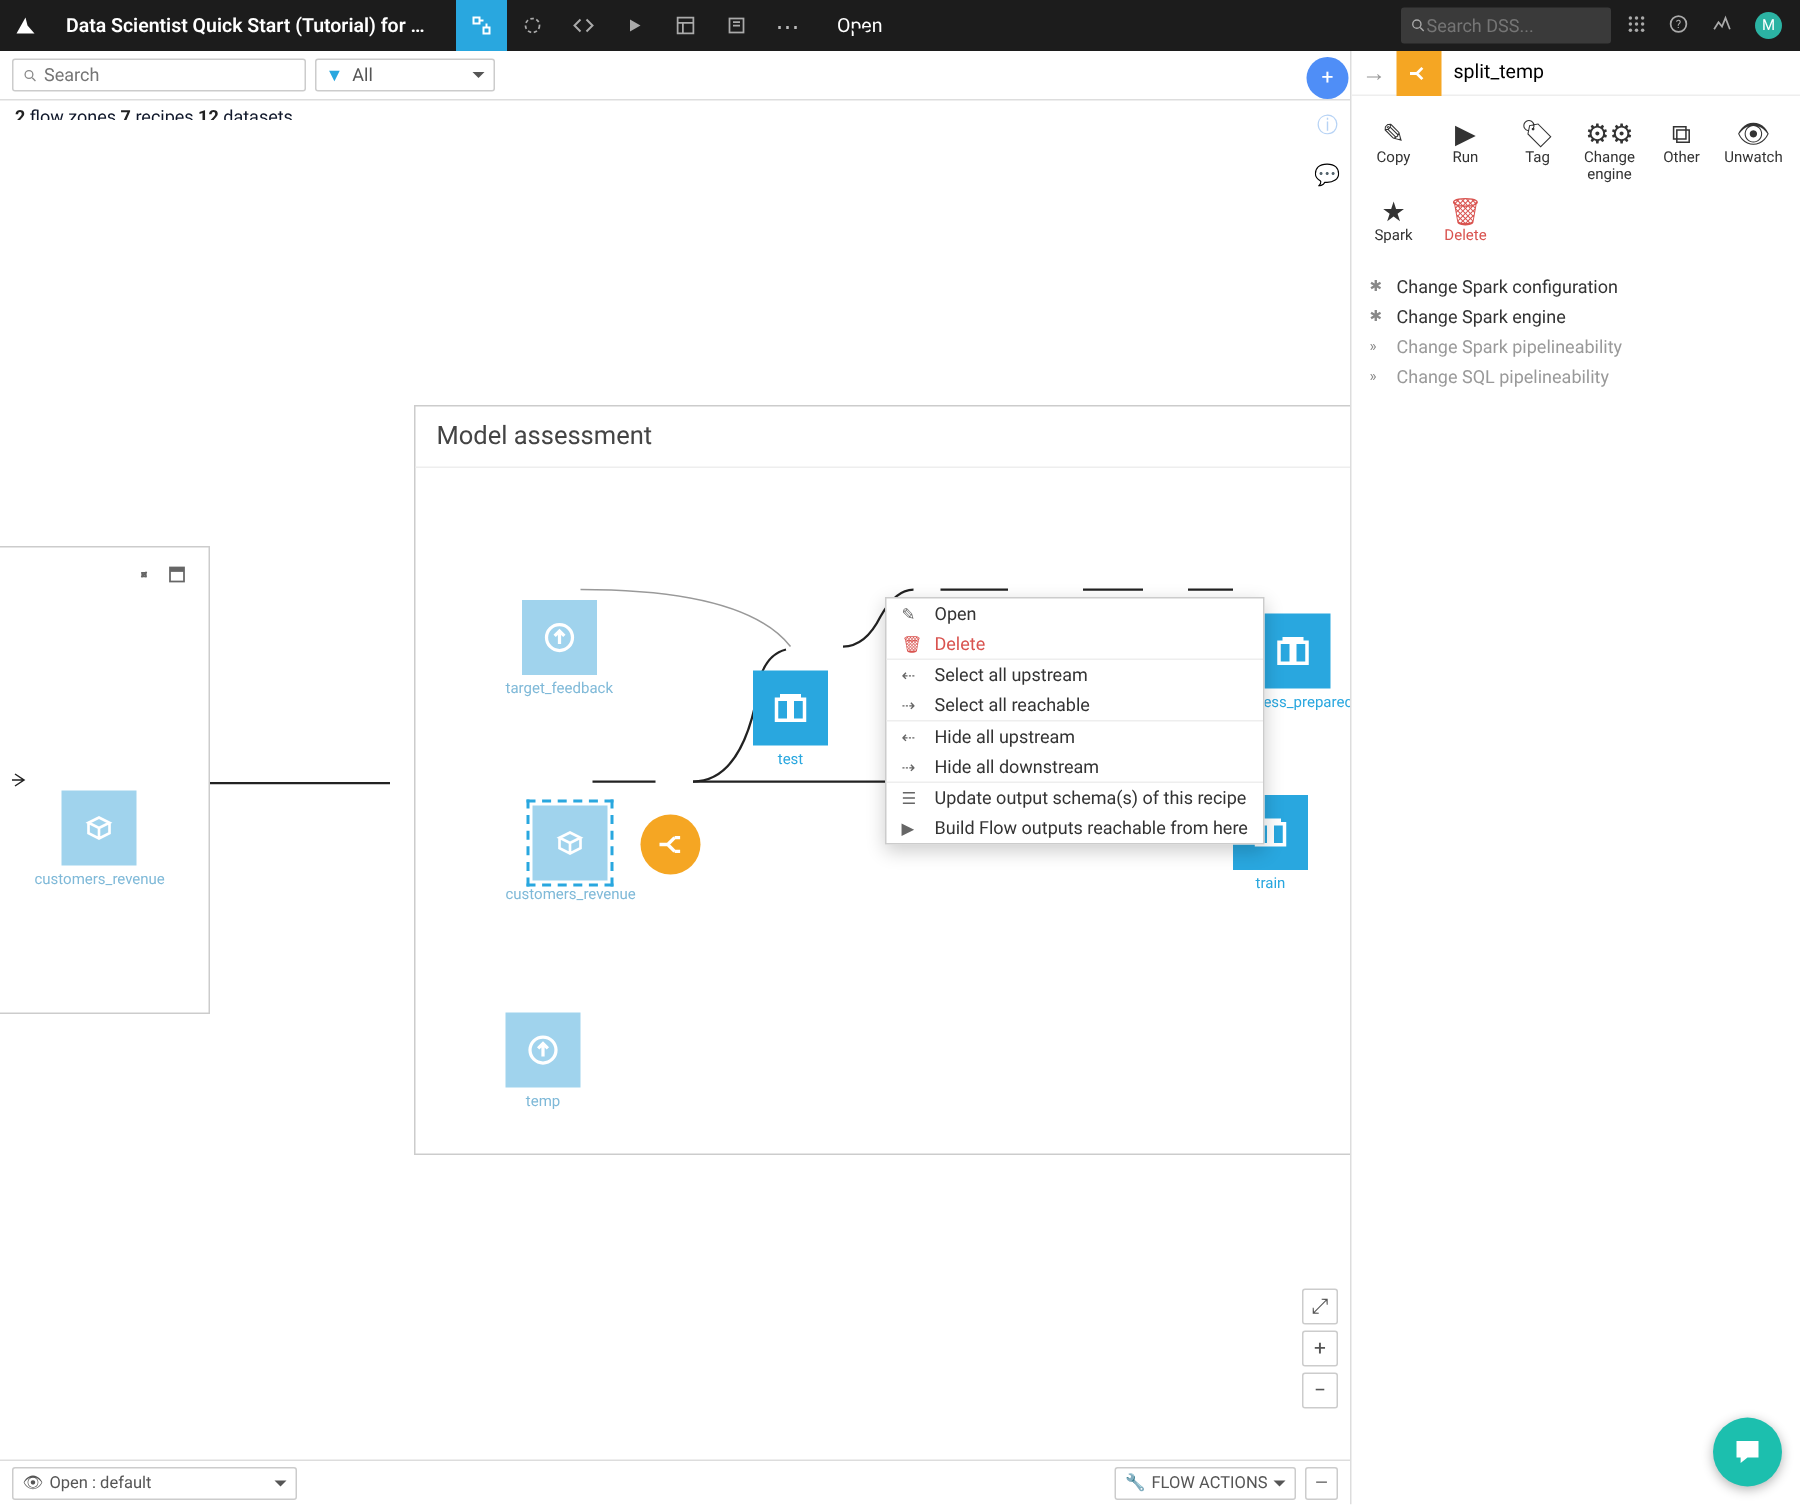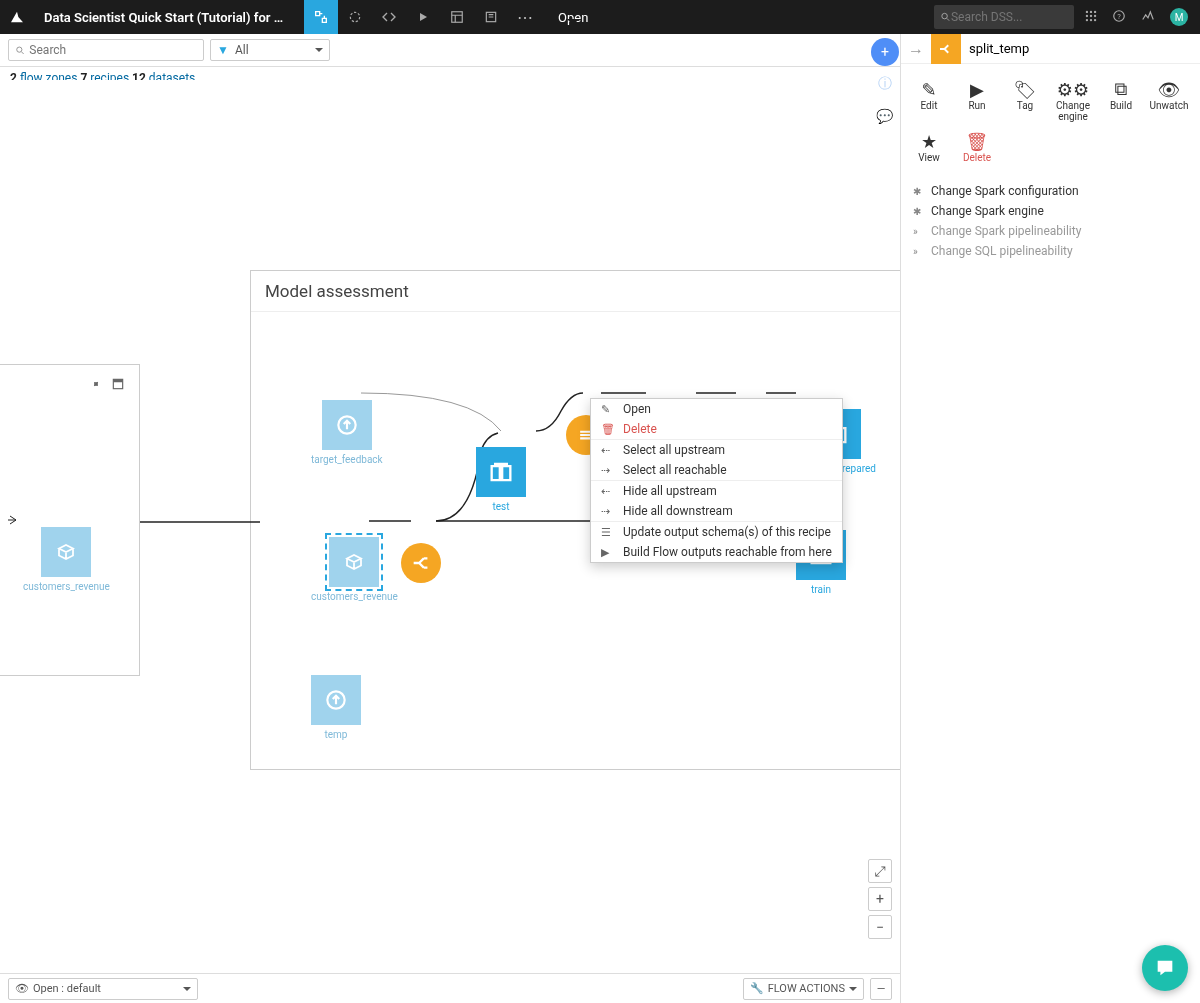--- a/index.html
+++ b/index.html
@@ -25,21 +25,21 @@
 .sbx.search-box{width:196px;}
 .sbx.search-box input{border:0;outline:none;font-size:12px;width:100%;padding-left:4px;}
 .sbx.filter{width:120px;}
 .filter-i{color:#29a7df;margin-right:6px;}
 .secondbar .spacer{flex:1;}
 .sbtn{border:1px solid #ccc;border-radius:2px;height:22px;padding:0 6px;color:#555;background:#fff;display:flex;align-items:center;font-size:11px;cursor:pointer;}
 .caret-down{margin-left:4px;border:4px solid transparent;border-top-color:#555;position:relative;top:2px;}
 
 
 .summary{font-size:12px;padding:4px 10px;color:#222;}
-.summary a{color:#0369a1;text-decoration:none;}
+.summary a{color:#0f172a;text-decoration:none;}
 
 
 .canvas{position:absolute;left:0;top:80px;right:300px;bottom:30px;background:#fff;overflow:hidden;}
 .zone-panel{position:absolute;border:1px solid #ccc;background:#fff;}
 .zone-header{padding:10px 14px;font-size:17px;color:#444;border-bottom:1px solid #eee;display:flex;align-items:center;}
 .zone-header .zh-icons{margin-left:auto;display:flex;gap:8px;color:#666;}
 .node{position:absolute;text-align:center;margin-top:44px;}
 .node-box{width:50px;height:50px;display:flex;align-items:center;justify-content:center;margin:0 auto;}
 .ds{background:#29a7df;}
 .ds.faded{background:#a0d3ed;}
@@ -221,21 +221,21 @@
     <div class="node" style="left:24px;top:118px;">
       <div class="node-box ds faded">
           <svg width="28" height="28" viewBox="0 0 24 24">
             <path d="M6 9l6-3 6 3-6 3zM6 9v6l6 3 6-3V9M12 12v6" stroke="#fff" stroke-width="1.5" fill="none"></path>
           </svg>
         </div>
       <div class="node-label faded">customers_revenue</div>
     </div>
   </div>
 
-  <div class="zone-panel" style="left:250px;top:190px;width:680px;height:500px;">
+  <div class="zone-panel" style="left:276px;top:190px;width:680px;height:500px;">
     <div class="zone-header">
       <span>Model assessment</span>
     </div>
 
     <svg class="conn" width="610" height="500">
       <path d="M110 122 Q220 122 250 160" stroke="#999" stroke-width="1" fill="none"></path>
       <path d="M118 250 L160 250" stroke="#222" stroke-width="1.5" fill="none"></path>
       <path d="M185 250 Q220 250 230 180 Q235 165 247 162" stroke="#222" stroke-width="1.5" fill="none"></path>
       <path d="M285 160 Q300 160 310 140 Q320 122 332 122" stroke="#222" stroke-width="1.5" fill="none"></path>
       <path d="M350 122 L395 122" stroke="#222" stroke-width="1.5" fill="none"></path>
@@ -393,27 +393,27 @@
   <div class="side-head">
     <div class="sh-arrow">→</div>
     <div class="sh-ico">
         <svg width="18" height="18" viewBox="0 0 24 24">
           <path d="M4 12h6M10 12l5-5M10 12l5 5" stroke="#fff" stroke-width="2.5" fill="none"></path>
         </svg>
       </div>
     <div class="sh-title">split_temp</div>
   </div>
   <div class="action-grid">
-    <div class="ag"><div class="ag-ic">✎</div><span>Edit</span></div>
+    <div class="ag"><div class="ag-ic">✎</div><span>Copy</span></div>
     <div class="ag"><div class="ag-ic">▶</div><span>Run</span></div>
     <div class="ag"><div class="ag-ic">🏷</div><span>Tag</span></div>
     <div class="ag"><div class="ag-ic">⚙⚙</div><span>Change engine</span></div>
-    <div class="ag"><div class="ag-ic">⧉</div><span>Build</span></div>
+    <div class="ag"><div class="ag-ic">⧉</div><span>Other</span></div>
     <div class="ag"><div class="ag-ic">👁</div><span>Unwatch</span></div>
-    <div class="ag"><div class="ag-ic">★</div><span>View</span></div>
+    <div class="ag"><div class="ag-ic">★</div><span>Spark</span></div>
     <div class="ag red"><div class="ag-ic">🗑</div><span>Delete</span></div>
   </div>
   <div class="other-list">
     <div class="oi">
         <span class="oic">✱</span>
         <span>Change Spark configuration</span>
       </div>
     <div class="oi">
         <span class="oic">✱</span>
         <span>Change Spark engine</span>

